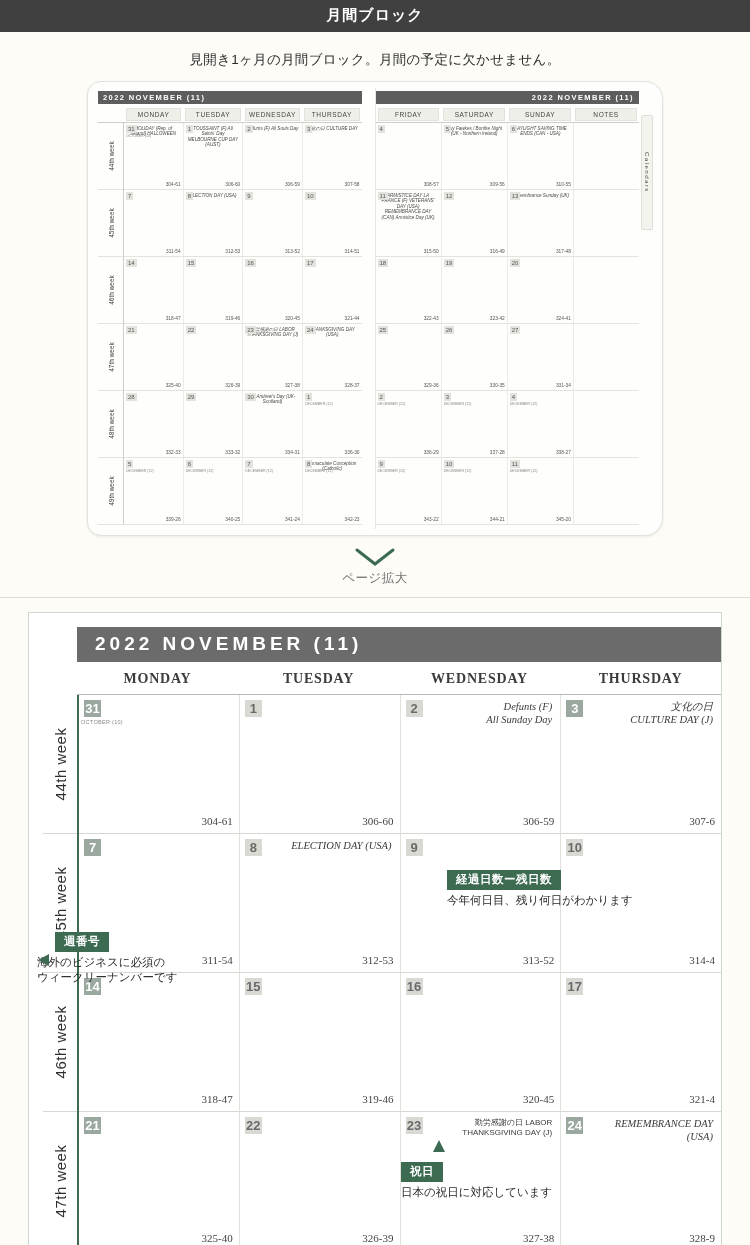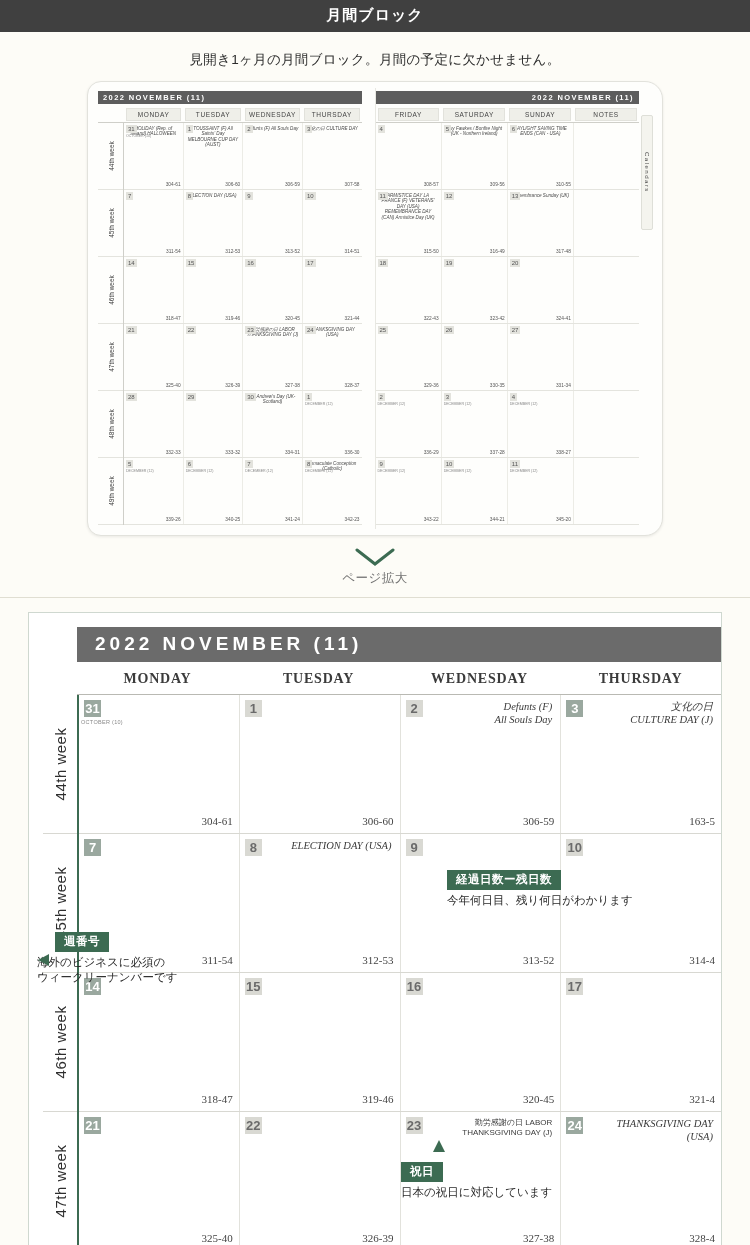--- a/index.html
+++ b/index.html
@@ -689,28 +689,28 @@
           <span class="big-sub">OCTOBER (10)</span>
           <span class="big-cnt">304-61</span>
         </div>
         <div class="big-cell">
           <span class="big-num">1</span>
           <span class="big-cnt">306-60</span>
         </div>
         <div class="big-cell">
           <span class="big-num">2</span>
           <div class="big-ev">Defunts (F)
-All Souls Day</div>
+All Sunday Day</div>
           <span class="big-cnt">306-59</span>
         </div>
         <div class="big-cell">
           <span class="big-num dark">3</span>
           <div class="big-ev">文化の日
 CULTURE DAY (J)</div>
-          <span class="big-cnt">163-5</span>
+          <span class="big-cnt">307-6</span>
         </div>
       </div>
 
       <div class="big-row">
         <div class="big-cell">
           <span class="big-num dark">7</span>
           <span class="big-cnt">311-54</span>
         </div>
         <div class="big-cell">
           <span class="big-num">8</span>
@@ -757,23 +757,23 @@
         </div>
         <div class="big-cell">
           <span class="big-num">23</span>
           <div class="big-jp">勤労感謝の日
 LABOR THANKSGIVING
 DAY (J)</div>
           <span class="big-cnt">327-38</span>
         </div>
         <div class="big-cell">
           <span class="big-num dark">24</span>
-          <div class="big-ev">THANKSGIVING DAY
+          <div class="big-ev">REMEMBRANCE DAY
 (USA)</div>
-          <span class="big-cnt">328-4</span>
+          <span class="big-cnt">328-9</span>
         </div>
       </div>
 
     </div>
   </div>
 
   <div class="callout" id="callout-week">
     <span class="tag">週番号</span>
     <svg class="mark-arrow" width="22" height="14" viewBox="0 0 22 14" style="left:0;top:22px">
       <path d="M1 7 L12 1 L12 13 Z" fill="#3c6b52"></path>

